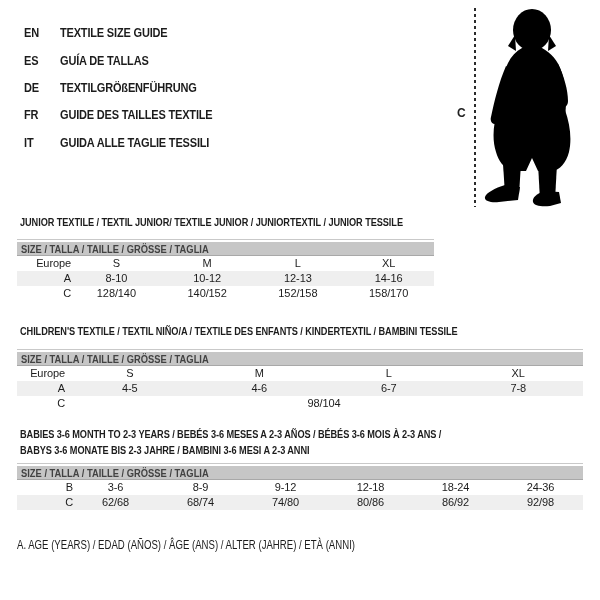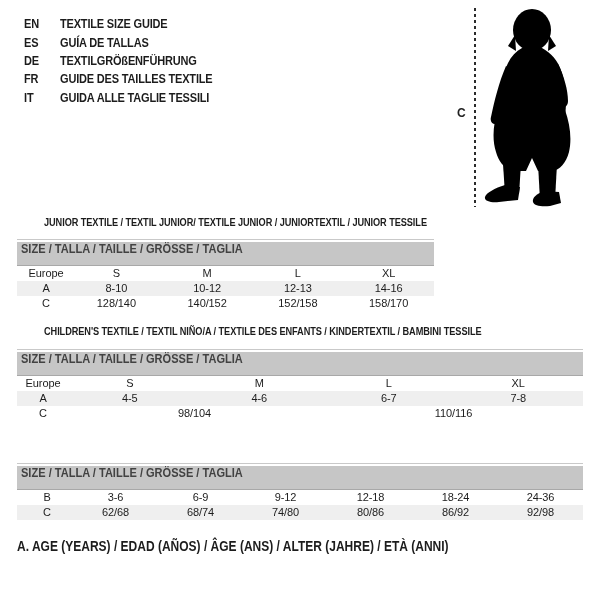--- a/index.html
+++ b/index.html
@@ -12,49 +12,49 @@
     font-family:"Liberation Sans",sans-serif;color:var(--ink);
     -webkit-font-smoothing:antialiased;
   }
   
   .c80{display:inline-block;transform:scaleX(.80);transform-origin:0 50%;white-space:nowrap;}
   .c85{display:inline-block;transform:scaleX(.85);transform-origin:0 50%;white-space:nowrap;}
   .c88{display:inline-block;transform:scaleX(.88);transform-origin:0 50%;white-space:nowrap;}
 
   
   .lang-block{position:absolute;left:24px;top:15px;}
-  .lang-row{display:flex;height:18.4px;align-items:center;font-weight:bold;font-size:12.5px;letter-spacing:-.2px;}
+  .lang-row{display:flex;height:18.4px;align-items:center;font-weight:bold;font-size:12.5px;letter-spacing:-.2px;margin-top:9px;}
   .lang-code{width:36px;flex:0 0 36px;}
 
   
   .figure{position:absolute;left:452px;top:0;width:148px;height:215px;}
   .figure text{font-family:"Liberation Sans",sans-serif;font-weight:bold;font-size:12px;fill:#222;}
 
   
   .section-heading{position:absolute;left:20px;font-size:11.5px;font-weight:bold;letter-spacing:-.1px;}
-  .section-heading .line{display:block;height:15.5px;line-height:15.5px;margin-left:24px;}
+  .section-heading .line{display:block;height:15.5px;line-height:15.5px;}
   #h-junior{top:215px;}
   #h-children{top:324px;}
   #h-babies{top:427px;}
 
   
   .size-table{position:absolute;left:17px;border-top:1px solid var(--rule);padding-top:2px;box-sizing:content-box;}
   .t-junior{top:239px;width:417px;--labelw:50px;}
   .t-children{top:349px;width:566px;--labelw:44px;}
   .t-babies{top:463px;width:566px;--labelw:52px;}
-  .thead{height:24px;line-height:14px;background:var(--bar-bg);border-bottom:1px solid var(--bar-border);
-         font-size:13px;font-weight:bold;color:#424242;padding-left:4px;box-sizing:border-box;}
+  .thead{height:14px;line-height:14px;background:var(--bar-bg);border-bottom:1px solid var(--bar-border);
+         font-size:11px;font-weight:bold;color:#424242;padding-left:4px;box-sizing:border-box;}
   .trow{display:flex;height:15px;line-height:15.5px;font-size:11px;letter-spacing:-.1px;}
   .trow.shaded{background:var(--shaded);}
   .tcell{flex:1 1 0;text-align:center;}
-  .tcell.label{flex:0 0 var(--labelw);text-align:center;padding-left:4px;}
+  .tcell.label{flex:0 0 var(--labelw);text-align:right;padding-left:4px;}
 
   
   .footnotes{position:absolute;left:17px;top:538px;}
-  .footnote{height:15.3px;line-height:15.3px;font-size:15px;font-weight:bold;}
+  .footnote{height:15.3px;line-height:15.3px;font-size:12px;font-weight:normal;}
 </style>
 </head>
 <body>
 
 <div class="page">
 
   <div class="lang-block">
     <div class="lang-row">
       <span class="lang-code"><span class="c88">EN</span></span>
       <span class="c88">TEXTILE SIZE GUIDE</span>
@@ -143,32 +143,35 @@
       <div class="trow shaded">
         <div class="tcell label">A</div>
         <div class="tcell">4-5</div>
         <div class="tcell">4-6</div>
         <div class="tcell">6-7</div>
         <div class="tcell">7-8</div>
       </div>
       <div class="trow">
         <div class="tcell label">C</div>
         <div class="tcell">98/104</div>
-        <div class="tcell">110/116</div>
       </div>
     </div>
 
+  <div class="section-heading" id="h-babies">
+    <span class="line"><span class="c80">BABIES 3-6 MONTH TO 2-3 YEARS / BEBÉS 3-6 MESES A 2-3 AÑOS / BÉBÉS 3-6 MOIS À 2-3 ANS /</span></span>
+    <span class="line"><span class="c80">BABYS 3-6 MONATE BIS 2-3 JAHRE / BAMBINI 3-6 MESI A 2-3 ANNI</span></span>
+  </div>
   <div class="size-table t-babies">
     <div class="thead">
       <span class="c85">SIZE / TALLA / TAILLE / GRÖSSE / TAGLIA</span>
     </div>
   <div class="trow">
         <div class="tcell label">B</div>
         <div class="tcell">3-6</div>
-        <div class="tcell">6-9</div>
+        <div class="tcell">8-9</div>
         <div class="tcell">9-12</div>
         <div class="tcell">12-18</div>
         <div class="tcell">18-24</div>
         <div class="tcell">24-36</div>
       </div>
       <div class="trow shaded">
         <div class="tcell label">C</div>
         <div class="tcell">62/68</div>
         <div class="tcell">68/74</div>
         <div class="tcell">74/80</div>

